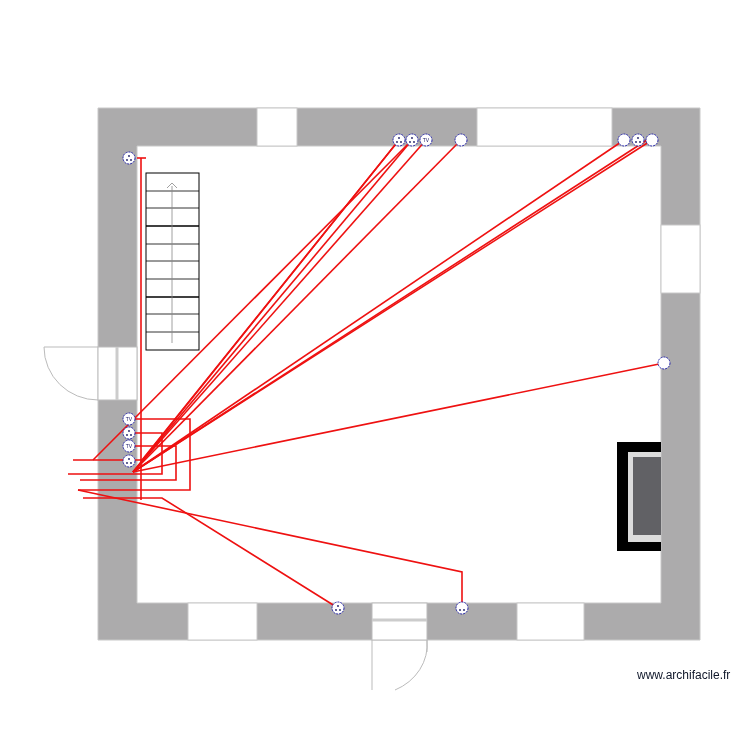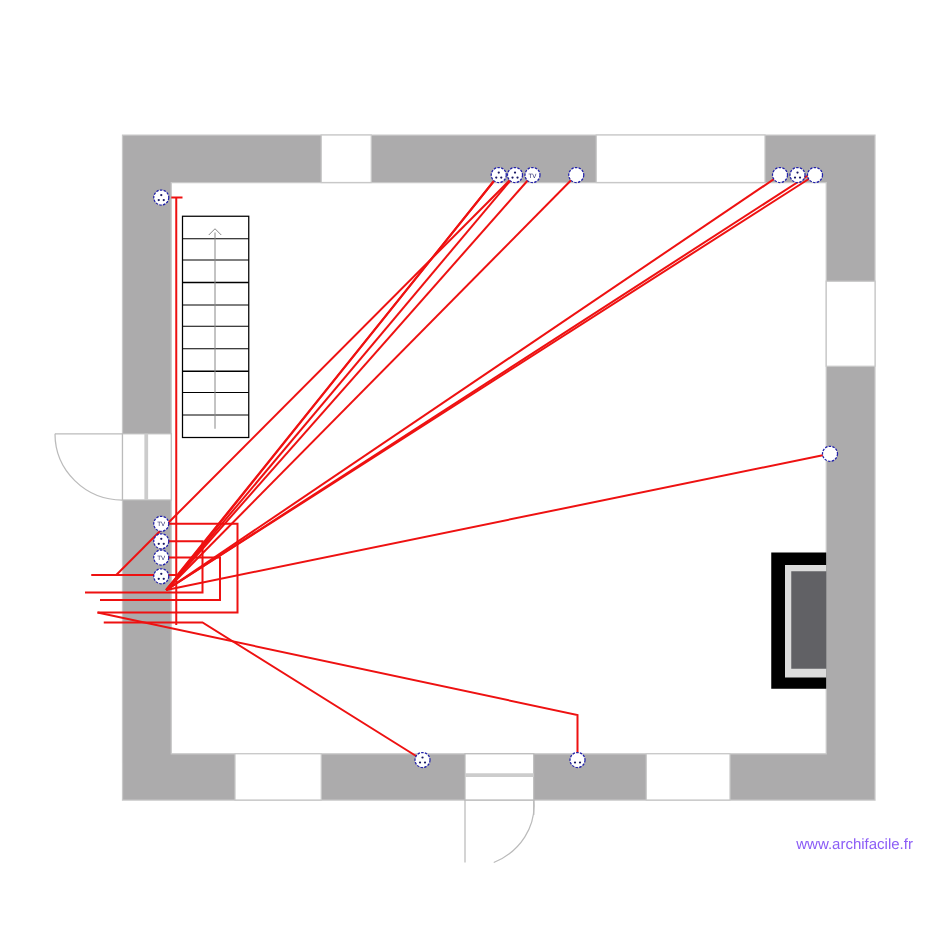--- a/index.html
+++ b/index.html
@@ -1,18 +1,18 @@
 <!DOCTYPE html>
 <html><head>
 <meta charset="utf-8">
 <style>
   html,body{margin:0;padding:0;background:#fff;}
   body{width:750px;height:750px;position:relative;overflow:hidden;font-family:"Liberation Sans",sans-serif;}
   svg{position:absolute;left:0;top:0;}
-  .credit{position:absolute;left:637px;top:668px;font-size:12px;color:#8b5cf6;font-family:"Liberation Sans",sans-serif;}
+  .credit{position:absolute;left:637px;top:668px;font-size:12px;color:#0f172a;font-family:"Liberation Sans",sans-serif;}
 </style>
 </head>
 <body>
 
 <svg width="750" height="750" viewBox="0 0 750 750">
 
   <g>
     <path fill="#acabac" stroke="#c8c8c8" stroke-width="1" fill-rule="evenodd" d="M98 108 H700 V640 H98 Z M137 146 V603 H661 V146 Z"></path>
   </g>
 

